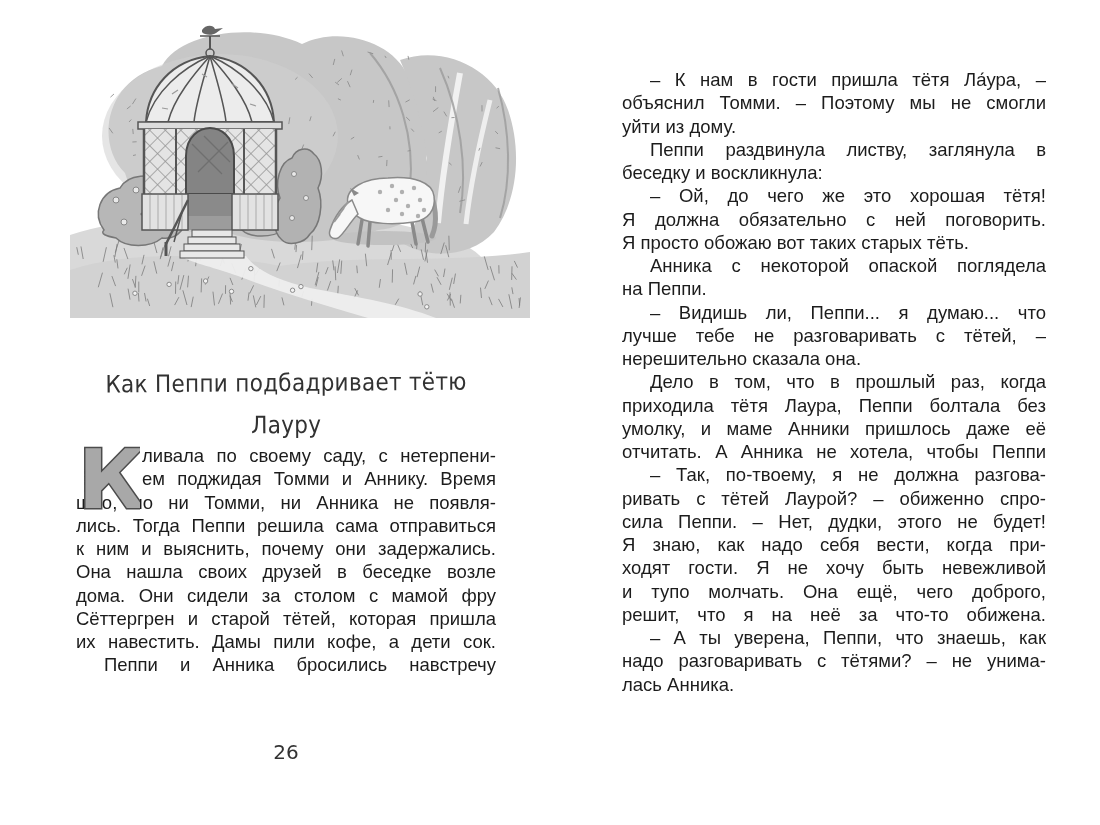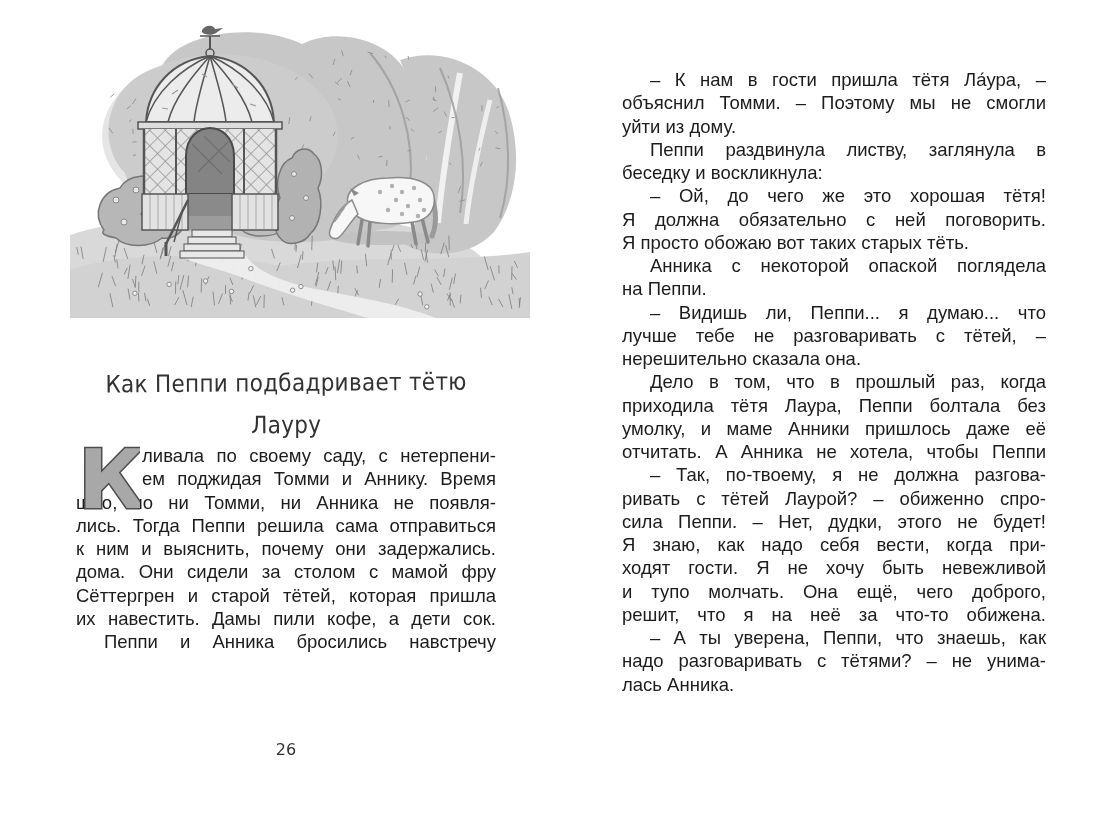--- a/index.html
+++ b/index.html
@@ -17,21 +17,21 @@
   #left-body{left:76px;top:444px;width:420px;}
   #right-body{left:622px;top:68px;width:424px;}
   .para{margin:0;}
   .line{height:23.25px;line-height:23.25px;overflow:visible;}
   .line.j{text-align:justify;text-align-last:justify;}
   .line.l{text-align:left;}
   .line.ind{padding-left:28px;}
   .line.dc{margin-left:66px;}
   .dropcap{position:absolute;left:0;top:0;width:64px;height:76px;}
   .pageno{position:absolute;top:740px;width:420px;text-align:center;
-          font-family:"DejaVu Sans",sans-serif;font-size:16px;color:#333333;}
+          font-family:"DejaVu Sans",sans-serif;font-size:20px;color:#333333;}
   #pageno-left{left:76px;}
   #pageno-right{left:609px;}
 </style>
 </head>
 <body>
 
 <div id="spread">
 
   <svg id="illu" viewBox="0 0 460 300" xmlns="http://www.w3.org/2000/svg">
     <defs>
@@ -362,20 +362,21 @@
   <div id="left-body" class="bodycol">
     <svg class="dropcap" viewBox="0 0 64 76">
       <text x="2" y="64" font-family="DejaVu Sans, sans-serif" font-weight="bold" font-size="82" fill="#a8a8a8" stroke="#4c4c4c" stroke-width="3" paint-order="stroke">К</text>
     </svg>
   <div class="para">
         <div class="line j dc">ливала по своему саду, с нетерпени-</div>
         <div class="line j dc">ем поджидая Томми и Аннику. Время</div>
         <div class="line j">шло, но ни Томми, ни Анника не появля-</div>
         <div class="line j">лись. Тогда Пеппи решила сама отправиться</div>
         <div class="line j">к ним и выяснить, почему они задержались.</div>
+        <div class="line j">Она нашла своих друзей в беседке возле</div>
         <div class="line j">дома. Они сидели за столом с мамой фру</div>
         <div class="line j">Сёттергрен и старой тётей, которая пришла</div>
         <div class="line j">их навестить. Дамы пили кофе, а дети сок.</div>
       </div>
       <div class="para">
         <div class="line j ind">Пеппи и Анника бросились навстречу</div>
       </div>
     </div>
 
   <div id="right-body" class="bodycol">

